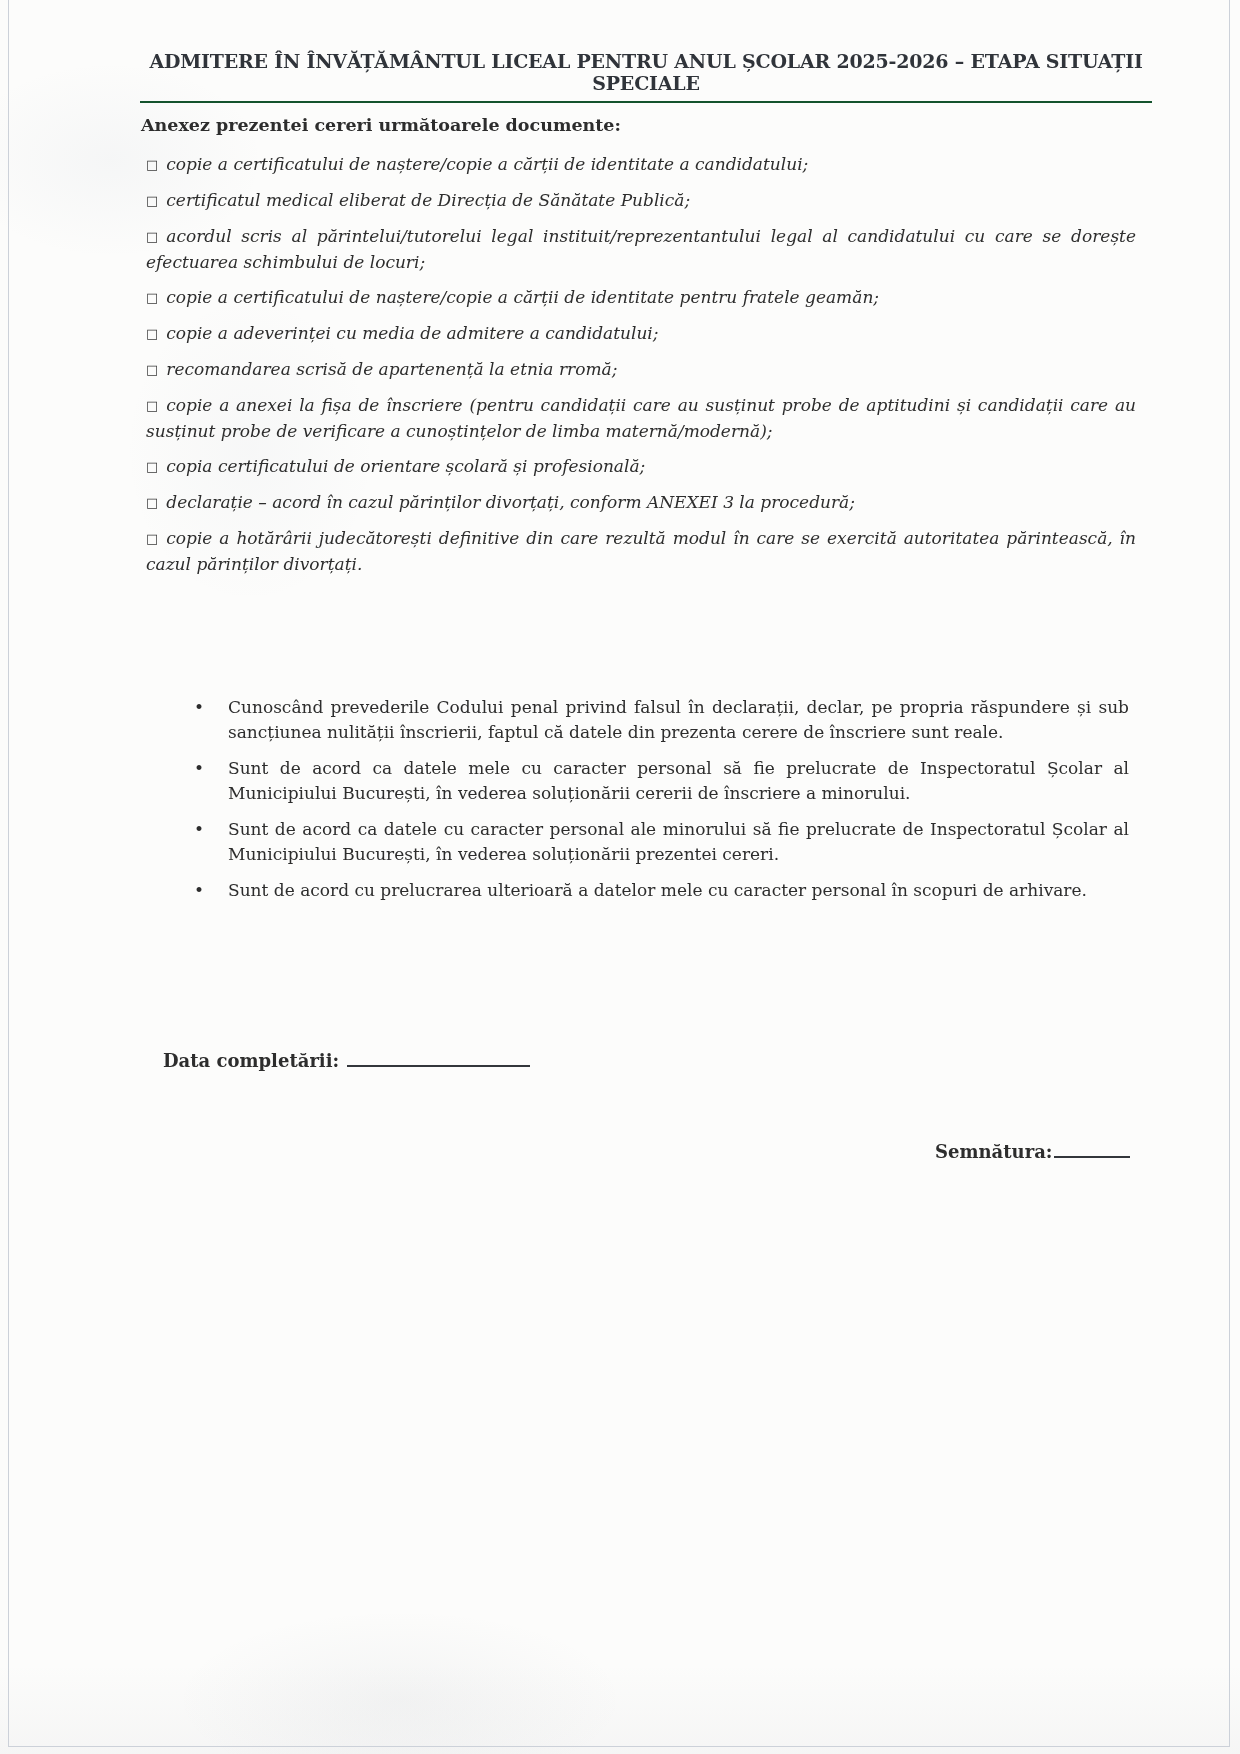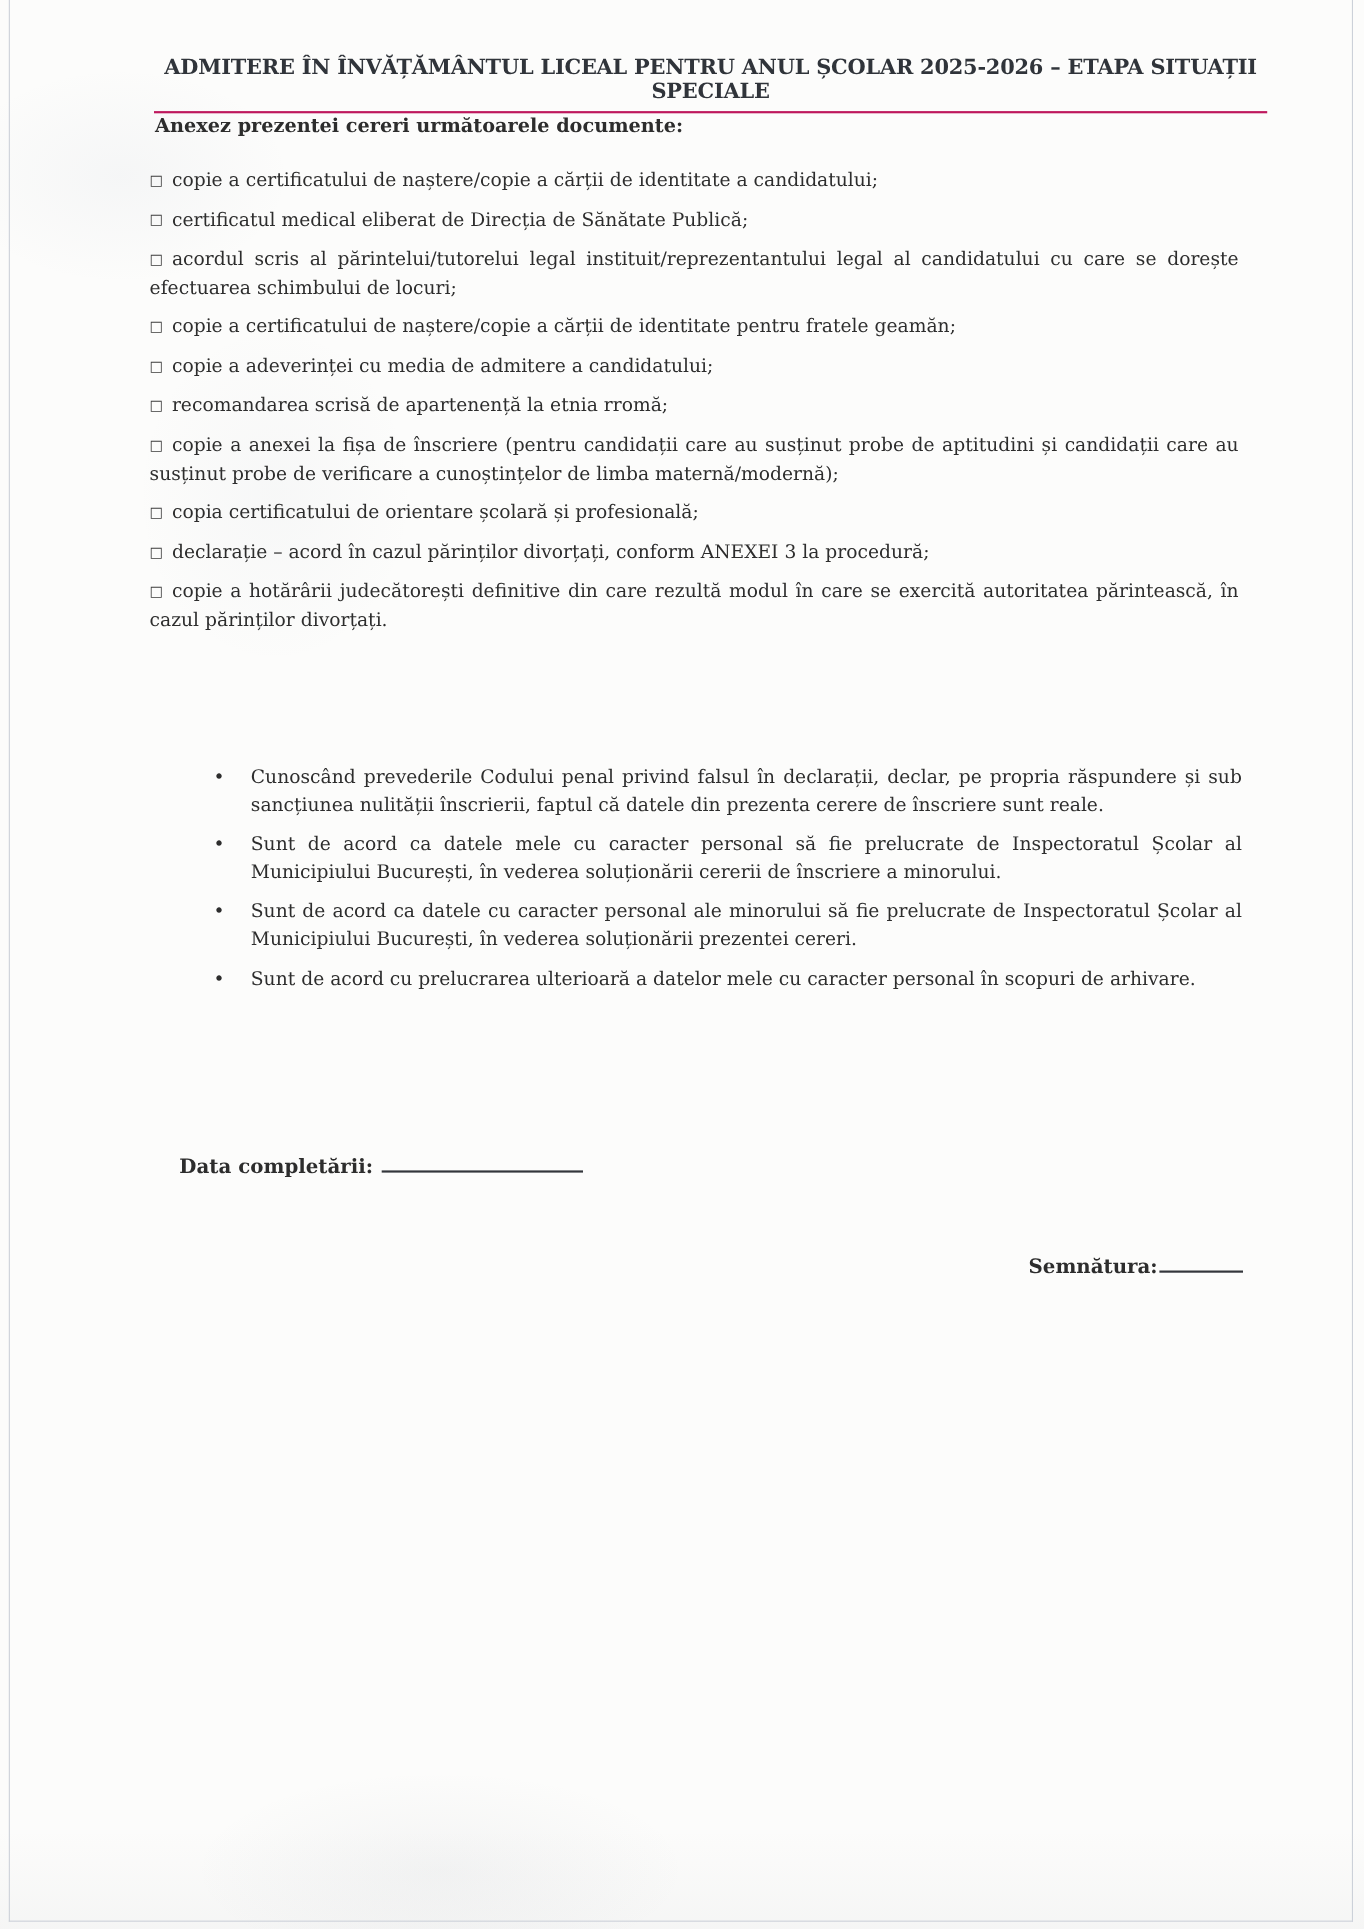--- a/index.html
+++ b/index.html
@@ -31,29 +31,30 @@
     pointer-events:none;
   }
   .header-wrap{
     position:absolute; left:140px; right:88px; top:50px; text-align:center;
   }
   .header-title{
     display:inline-block;
     font-size:19px; font-weight:bold; letter-spacing:-0.2px;
     color:#30343a;
     padding:0 3px 7px 3px;
-    border-bottom:2px solid #be185d;
+    border-bottom:2px solid #14532d;
   }
   .intro{
-    position:absolute; left:141px; top:105px;
+    position:absolute; left:141px; top:115px;
     font-size:17.5px; font-weight:bold;
   }
   .docs{
-    position:absolute; left:136px; width:990px; top:152px;
+    position:absolute; left:146px; width:990px; top:152px;
     font-size:17px;
+    font-style:italic;
   }
   .doc-item{
     text-align:justify; line-height:25px; margin-bottom:10px;
   }
   .cb{
     display:inline-block; font-size:13px; color:#3a3a3a;
     transform:translateY(-1px); margin-right:8px;
   }
   .decls{
     position:absolute; left:141px; width:988px; top:695px;

